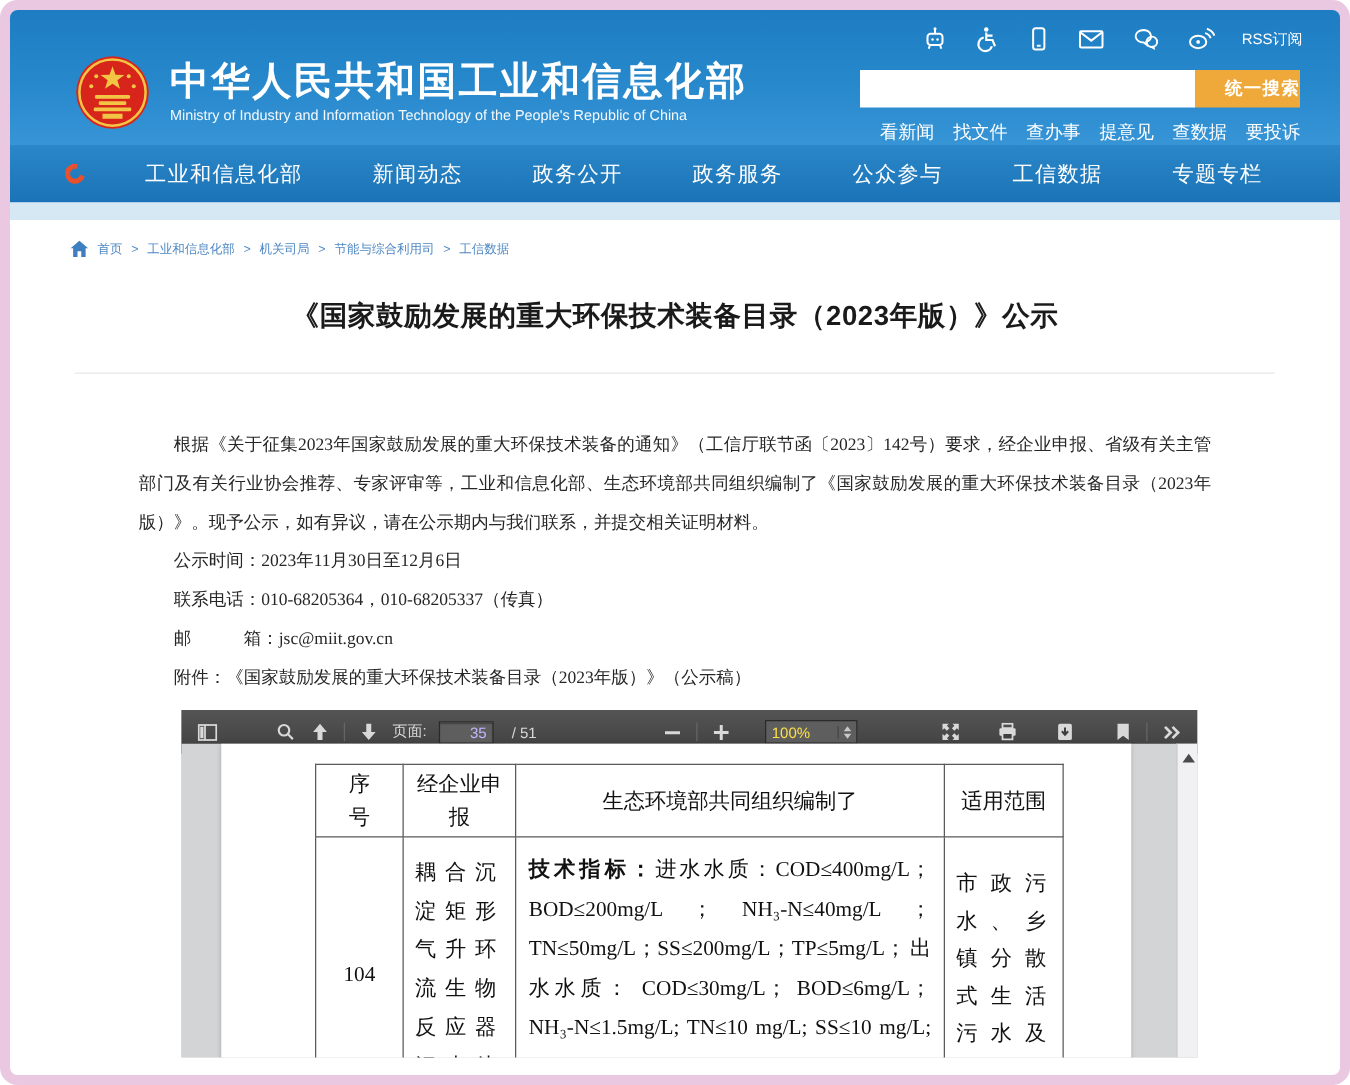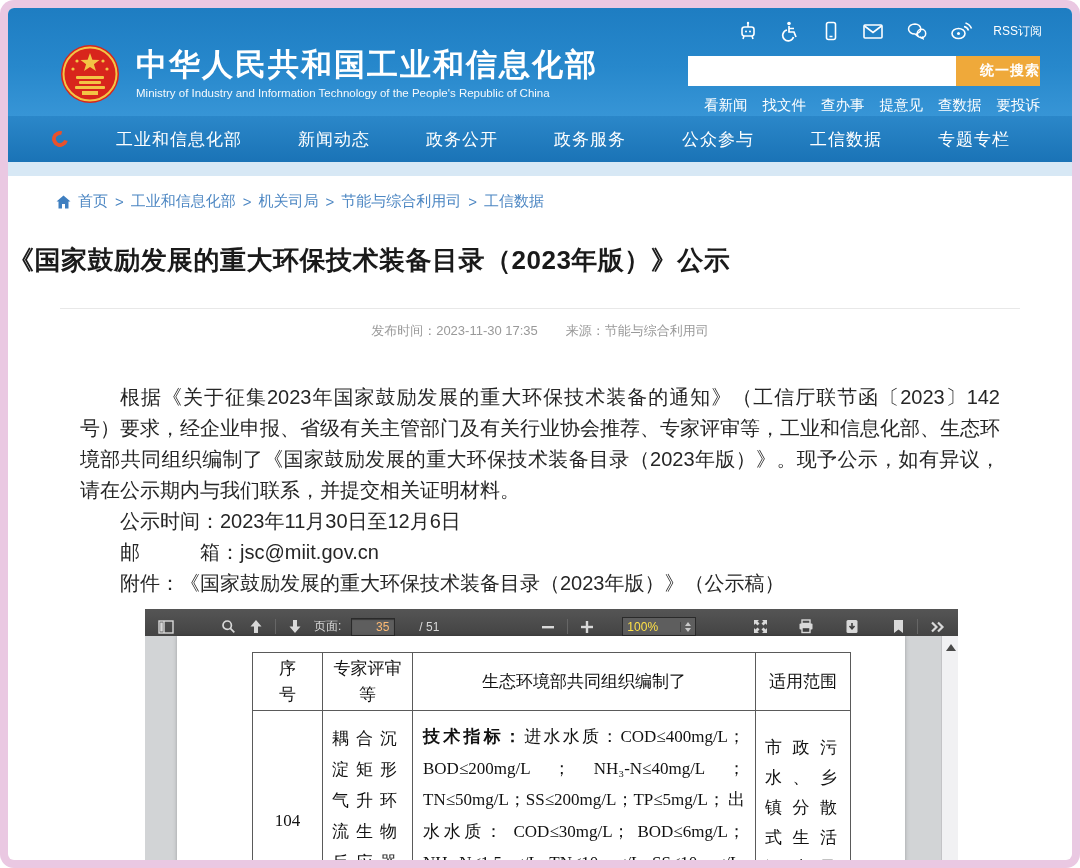--- a/index.html
+++ b/index.html
@@ -30,44 +30,44 @@
 
   
   .main-nav { height:46px; background:linear-gradient(180deg,#2b87c9,#1a73b6); display:flex; align-items:center; padding:0 52px 0 44px; }
   .nav-logo { width:16px; height:16px; border:4px solid #e8512c; border-right-color:transparent; border-radius:50%; transform:rotate(-30deg); margin-right:48px; }
   .nav-items { display:flex; flex:1; justify-content:space-between; align-items:center; padding-right:10px; }
   .nav-items a { color:#fff; font-size:17px; text-decoration:none; letter-spacing:1px; }
 
   .strip { height:14px; background:#d7e8f5; }
 
   
-  .breadcrumb { margin:16px 0 0 48px; display:flex; align-items:center; gap:7px; font-size:15px; color:#4d87c3; }
+  .breadcrumb { margin:16px 0 0 48px; display:flex; align-items:center; gap:7px; font-size:10px; color:#4d87c3; }
   .breadcrumb a { color:#4d87c3; text-decoration:none; }
   .crumb-sep { color:#4d87c3; }
 
   
-  .article-title { text-align:left; font-size:26px; font-weight:bold; color:#1a1a1a; margin-top:32px; letter-spacing:.5px; }
+  .article-title { text-align:center; font-size:22px; font-weight:bold; color:#1a1a1a; margin-top:32px; letter-spacing:.5px; }
   .title-divider { border:none; border-top:1px solid #e8e8e8; margin:30px 52px 0; }
   .article-meta { text-align:center; font-size:13px; color:#999; margin-top:13px; }
   .article-meta .meta-gap { display:inline-block; width:28px; }
 
-  .article-body { margin:42px 72px 0; font-family:Liberation Sans, sans-serif; font-size:20px; color:#262626; }
+  .article-body { margin:42px 103px 0; font-family:Liberation Serif, serif; font-size:14px; color:#262626; }
   .article-body p { text-indent:2em; line-height:31px; text-align:justify; }
   .article-body .info-line { text-indent:2em; line-height:31px; }
 
   
   .pdf-viewer { margin:10px 0 0 137px; width:813px; height:278px; background:#d2d4d6; position:relative; overflow:hidden; }
   .pdf-toolbar { height:35px; background:linear-gradient(180deg,#555,#3e3e3e); display:flex; align-items:center; color:#d9d9d9; font-size:12px; padding:0 10px; gap:6px; }
   .pdf-toolbar svg { display:block; }
   .tb-btn { display:flex; align-items:center; justify-content:center; width:22px; height:21px; cursor:pointer; }
   .tb-sep { width:1px; height:15px; background:#666; margin:0 2px; }
   .tb-space-s { width:28px; } .tb-space-m { width:12px; } .tb-space-l { width:86px; }
   .page-label { margin:0 4px 0 2px; }
-  .page-input { width:44px; height:18px; background:#5e5e5e; border:1px solid #2a2a2a; box-shadow:inset 0 1px 1px rgba(0,0,0,.4); color:#fdba74; font-size:12px; text-align:right; padding:0 5px; }
-  .page-total { margin-left:18px; }
+  .page-input { width:44px; height:18px; background:#5e5e5e; border:1px solid #2a2a2a; box-shadow:inset 0 1px 1px rgba(0,0,0,.4); color:#c4b5fd; font-size:12px; text-align:right; padding:0 5px; }
+  .page-total { margin-left:8px; }
   .tb-flex { flex:1; }
   .zoom-box { width:74px; height:19px; background:#5e5e5e; border:1px solid #2a2a2a; display:flex; align-items:center; padding:0 4px; cursor:pointer; }
   .zoom-box .zoom-val { flex:1; font-size:12px; color:#fde047; }
   .zoom-spin { display:flex; flex-direction:column; gap:2px; border-left:1px solid #444; padding-left:4px; }
   .tri-up { width:0; height:0; border-left:3.5px solid transparent; border-right:3.5px solid transparent; border-bottom:4px solid #c9c9c9; }
   .tri-down { width:0; height:0; border-left:3.5px solid transparent; border-right:3.5px solid transparent; border-top:4px solid #c9c9c9; }
 
   .pdf-content { position:absolute; top:27px; left:0; right:0; bottom:0; background:#d2d4d6; }
   .pdf-page { position:absolute; top:0; left:32px; width:728px; bottom:-200px; background:#fff; box-shadow:0 0 4px rgba(0,0,0,.25); }
   .pdf-scrollbar { position:absolute; top:0; right:0; bottom:0; width:17px; background:#f1f1f3; border-left:1px solid #c3c3c6; }
@@ -200,27 +200,25 @@
     <span class="crumb-sep">&gt;</span>
     <a href="#">机关司局</a>
     <span class="crumb-sep">&gt;</span>
     <a href="#">节能与综合利用司</a>
     <span class="crumb-sep">&gt;</span>
     <a href="#">工信数据</a>
   </div>
 
   <h1 class="article-title">《国家鼓励发展的重大环保技术装备目录（2023年版）》公示</h1>
   <hr class="title-divider">
-  <div class="article-meta">
-    <span>发布时间：</span><span>2023-11-30 17:35</span><span class="meta-gap"></span><span>来源：</span><span>节能与综合利用司</span>
-  </div>
 
   <div class="article-body">
     <p>根据《关于征集2023年国家鼓励发展的重大环保技术装备的通知》（工信厅联节函〔2023〕142号）要求，经企业申报、省级有关主管部门及有关行业协会推荐、专家评审等，工业和信息化部、生态环境部共同组织编制了《国家鼓励发展的重大环保技术装备目录（2023年版）》。现予公示，如有异议，请在公示期内与我们联系，并提交相关证明材料。</p>
     <div class="info-line">公示时间：2023年11月30日至12月6日</div>
+    <div class="info-line">联系电话：010-68205364，010-68205337（传真）</div>
     <div class="info-line">邮　　　箱：jsc@miit.gov.cn</div>
     <div class="info-line">附件：《国家鼓励发展的重大环保技术装备目录（2023年版）》（公示稿）</div>
   </div>
 
   <div class="pdf-viewer">
     <div class="pdf-toolbar">
       <span class="tb-btn">
             <svg width="16" height="14" viewBox="0 0 16 14" fill="none" stroke="#d9d9d9" stroke-width="1.4">
               <rect x="1" y="1" width="14" height="12"></rect>
               <line x1="6" y1="1" x2="6" y2="13"></line>
@@ -310,21 +308,21 @@
 
     <div class="pdf-content">
       <div class="pdf-page">
         <table class="pdf-table">
           <thead>
             <tr>
               <th class="col-no">
                     <span class="hdr-wrap-2">序号</span>
                   </th>
               <th class="col-name">
-                    <span class="hdr-wrap-4">专家评审等</span>
+                    <span class="hdr-wrap-4">经企业申报</span>
                   </th>
               <th class="col-spec">生态环境部共同组织编制了</th>
               <th class="col-scope">适用范围</th>
             </tr>
           </thead>
           <tbody>
             <tr>
               <td class="cell-no">104</td>
               <td class="cell-name">耦合沉淀矩形气升环流生物反应器污水处理成套装备</td>
               <td class="cell-spec"><b>技术指标：</b><span>进水水质：COD≤400mg/L；BOD≤200mg/L ； NH₃-N≤40mg/L ； TN≤50mg/L；SS≤200mg/L；TP≤5mg/L；出水水质： COD≤30mg/L； BOD≤6mg/L；NH₃-N≤1.5mg/L; TN≤10 mg/L; SS≤10 mg/L; TP≤0.3mg/L。</span></td>

